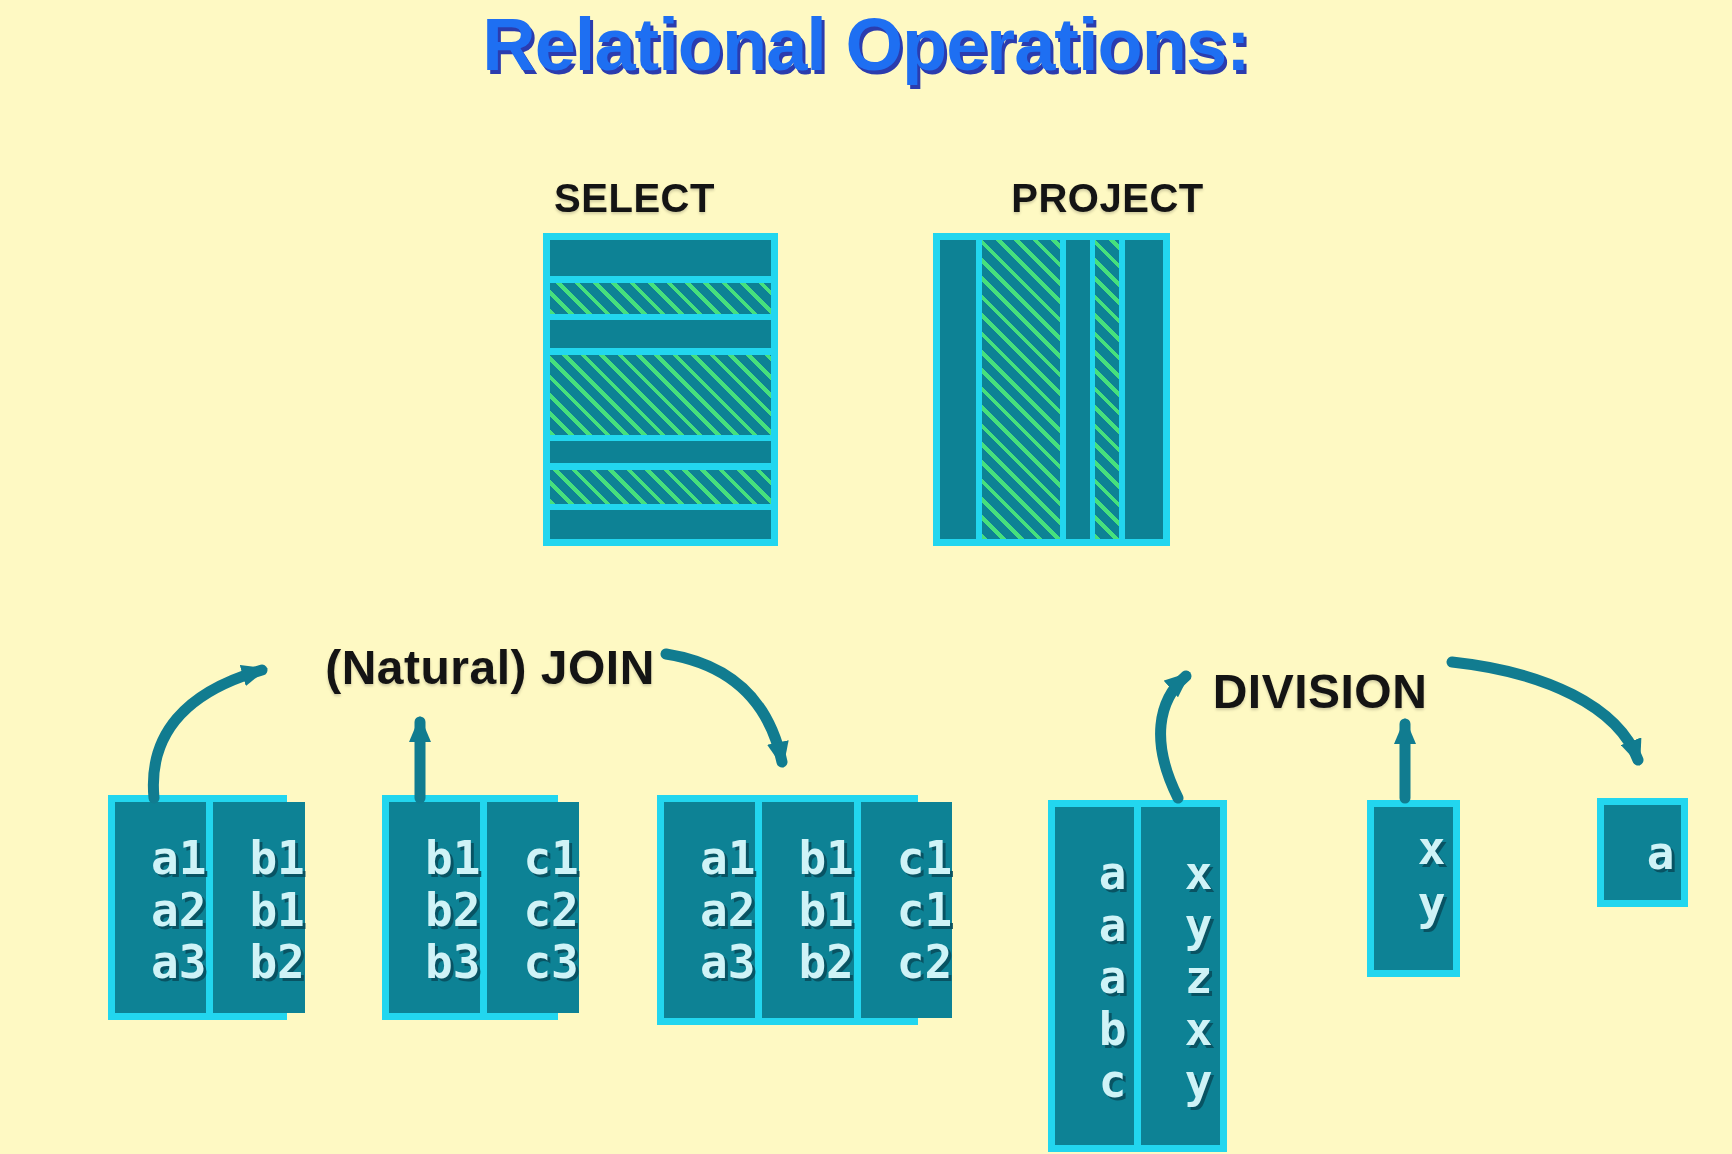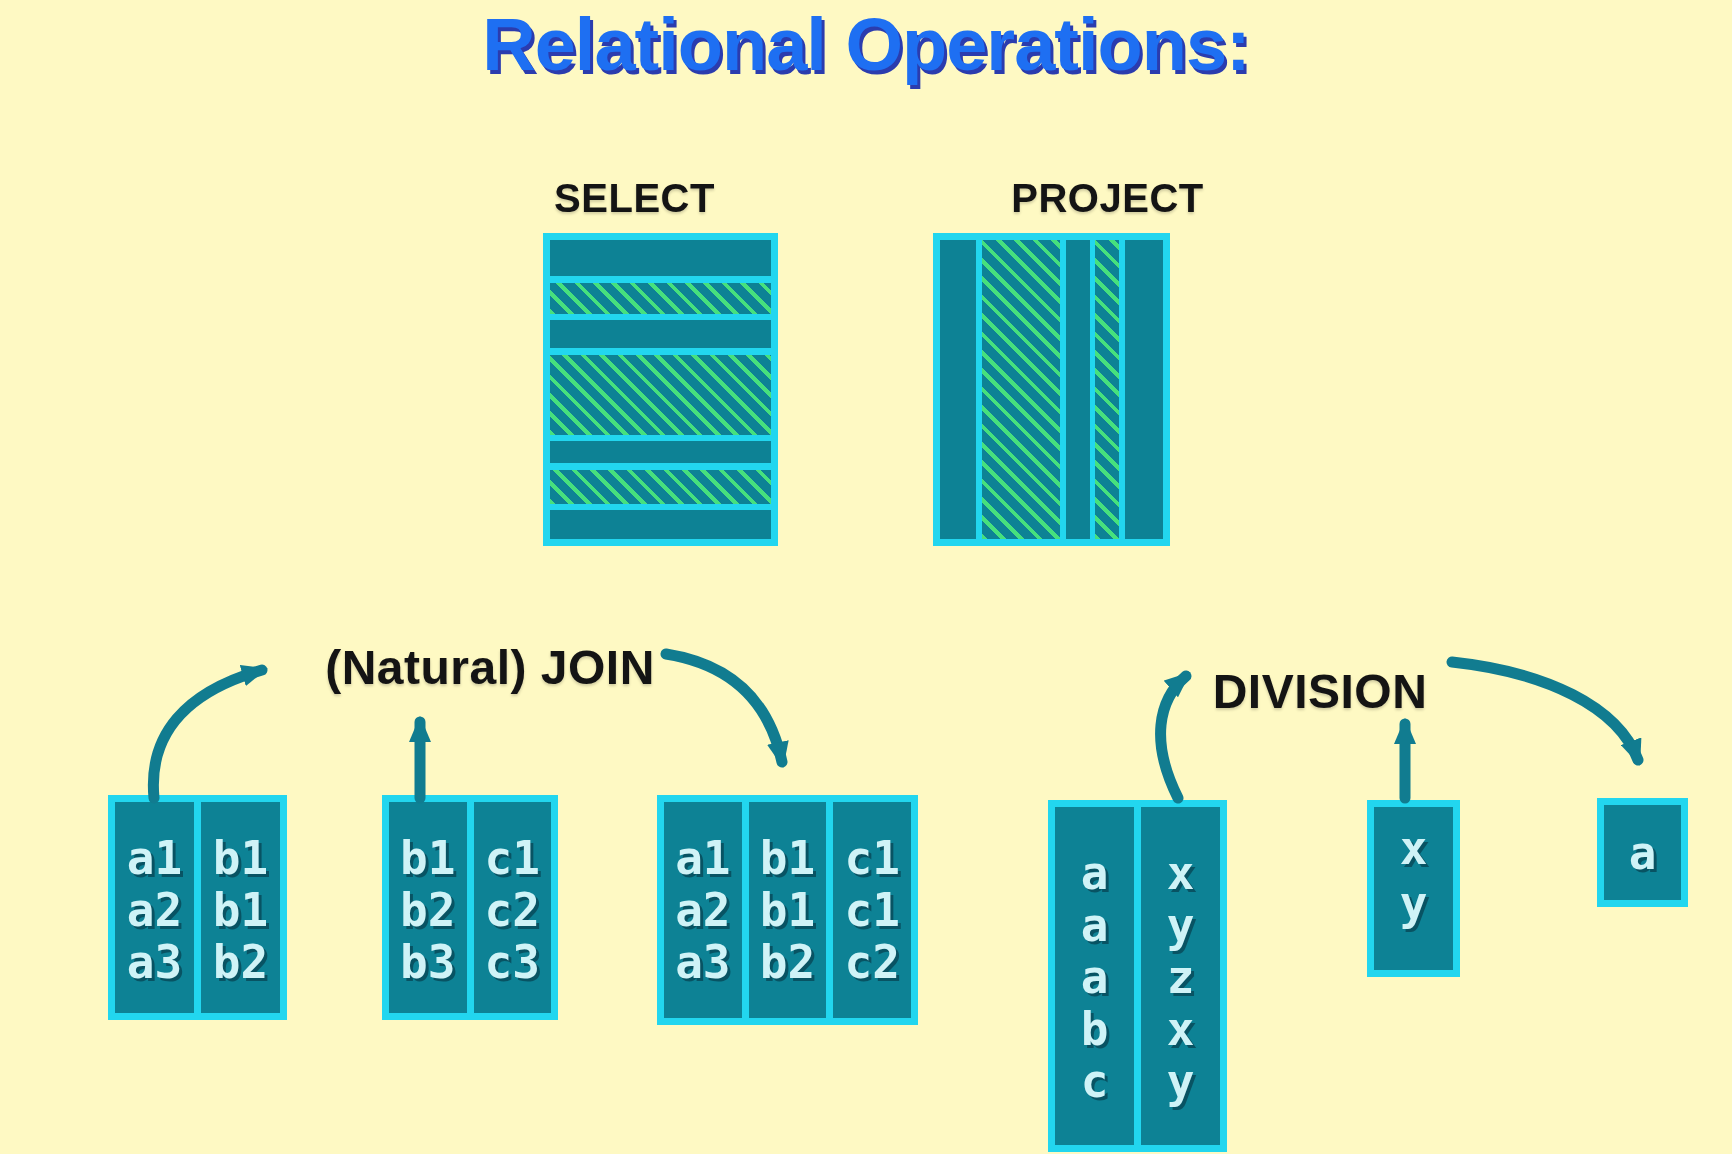--- a/index.html
+++ b/index.html
@@ -24,21 +24,21 @@
   .stack-v .band{width:100%;}
   .stack-h .band{height:100%;}
   .band.solid{background:var(--c-fill,#0D8295);}
   .band.hatch{background:repeating-linear-gradient(45deg,
       var(--c-hatch,#44DF7D) 0 4px, var(--c-fill,#0D8295) 4px 13px);}
 
   
   .rel-table{position:absolute;background:var(--c-border,#22D6EF);padding:7px;
       box-sizing:border-box;display:flex;gap:7px;}
   .rel-table .col{flex:1;background:var(--c-fill,#0D8295);display:flex;
-      flex-direction:column;align-items:center;padding-top:30px;box-sizing:border-box;}
+      flex-direction:column;align-items:center;padding-top:30px;box-sizing:border-box;padding-left:36px;}
   .cell{height:52px;line-height:52px;
       font-family:"DejaVu Sans Mono",monospace;font-weight:700;font-size:46px;
       color:var(--c-cell_text,#CFF3F7);text-shadow:3px 3px 0 rgba(8,75,90,.85);}
   .rel-table.pt40 .col{padding-top:40px;}
   .rel-table.divisor .col{padding-top:14px;}
   .rel-table.divisor .cell{height:55px;line-height:55px;}
   .rel-table.result-a .col{justify-content:center;padding-top:0;}
 
   .overlay{position:absolute;left:0;top:0;pointer-events:none;}
   .arrow{fill:none;stroke:var(--c-arrow,#117C90);stroke-width:11;stroke-linecap:round;}

